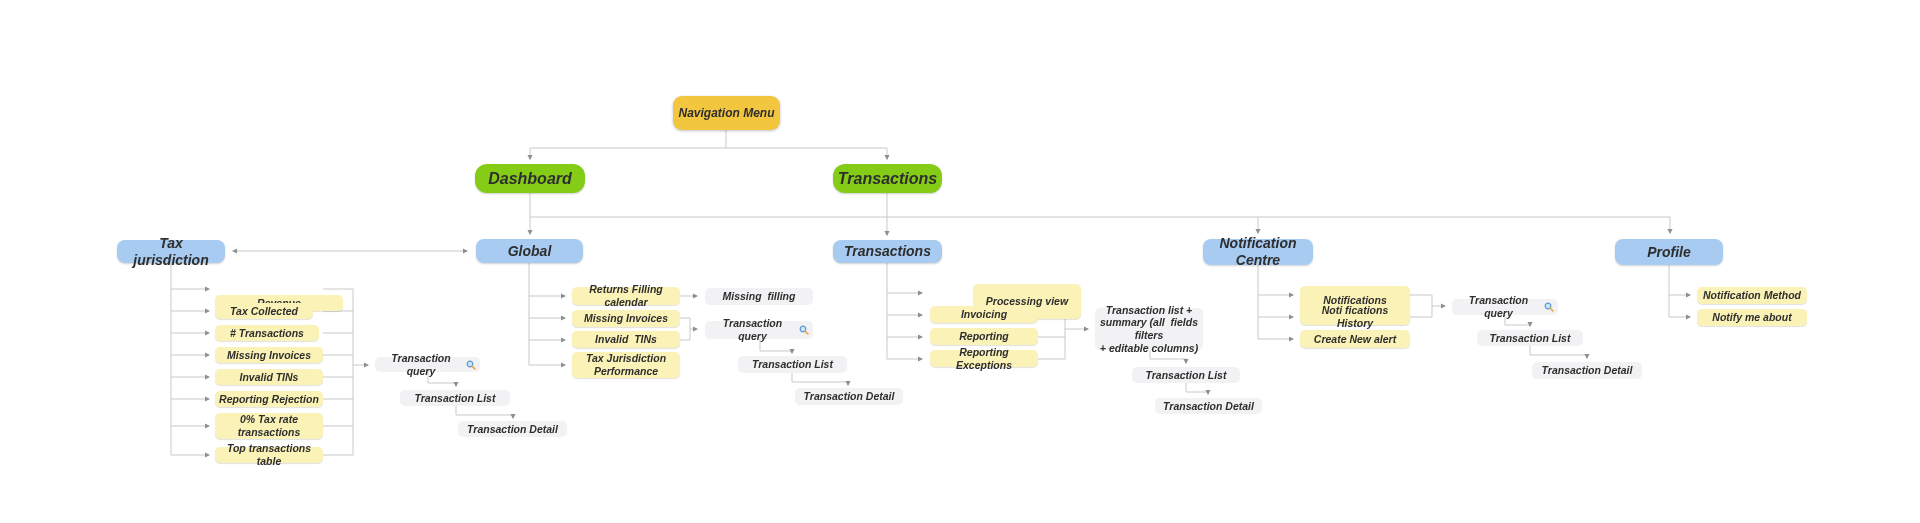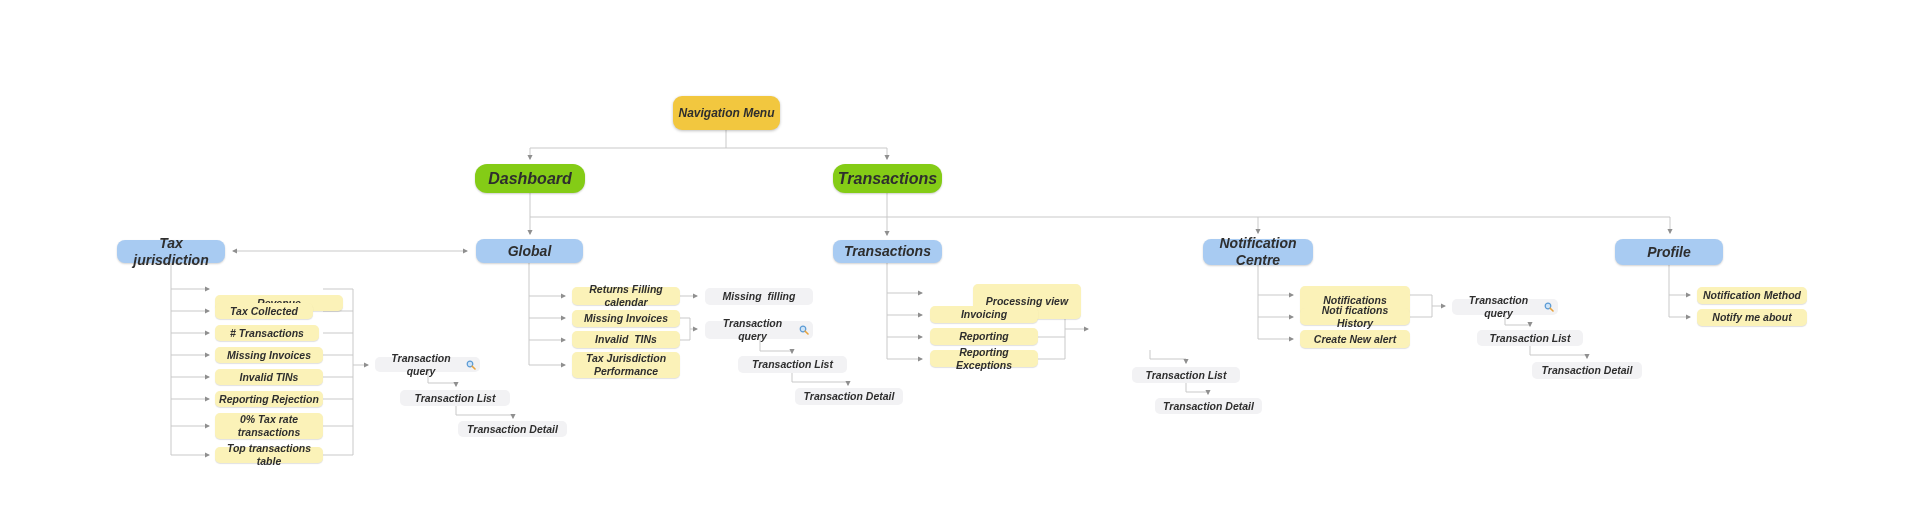--- a/index.html
+++ b/index.html
@@ -217,20 +217,25 @@
   <div class="node yellow" style="left:930px;top:306px;width:108px;height:17px">
       <span class="lbl">Invoicing</span>
     </div>
   <div class="node yellow" style="left:930px;top:328px;width:108px;height:17px">
       <span class="lbl">Reporting</span>
     </div>
   <div class="node yellow" style="left:930px;top:350px;width:108px;height:17px">
       <span class="lbl">Reporting Exceptions</span>
     </div>
 
+  <div class="node gray" style="left:1095px;top:308px;width:108px;height:42px">
+      <span class="lbl">Transaction list +
+summary (all  fields  filters
++ editable columns)</span>
+    </div>
   <div class="node gray" style="left:1132px;top:367px;width:108px;height:16px">
       <span class="lbl">Transaction List</span>
     </div>
   <div class="node gray" style="left:1155px;top:398px;width:107px;height:16px">
       <span class="lbl">Transaction Detail</span>
     </div>
 
   <div class="node yellow italic" style="left:1300px;top:286px;width:110px;height:29px">
       <span class="lbl">Notifications</span>
     </div>

